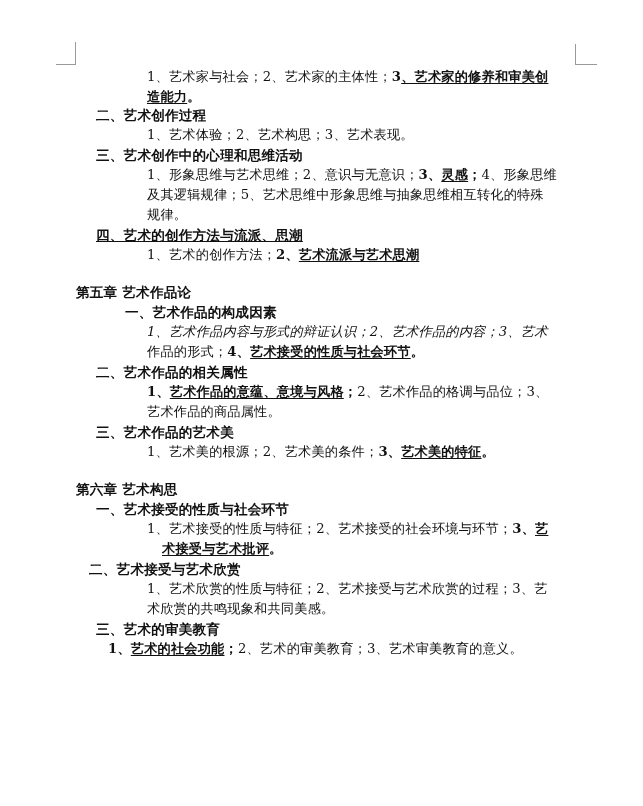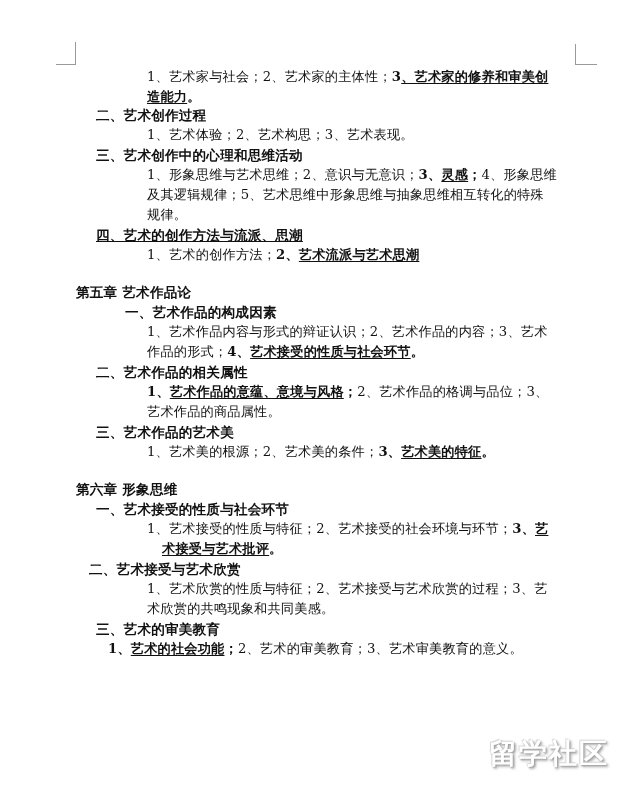--- a/index.html
+++ b/index.html
@@ -38,34 +38,33 @@
       <div class="line h-section" style="top: 105px; left: 96px;">二、艺术创作过程</div>
       <div class="line" style="top: 125px; left: 147px;"><span>1、艺术体验；2、艺术构思；3、艺术表现。</span></div>
       <div class="line h-section" style="top: 145px; left: 96px;">三、艺术创作中的心理和思维活动</div>
       <div class="line" style="top: 165px; left: 147px;"><span>1、形象思维与艺术思维；2、意识与无意识；</span><span class="b">3、</span><span class="b u">灵感</span><span class="b">；</span><span>4、形象思维</span></div>
       <div class="line" style="top: 185px; left: 147px;"><span>及其逻辑规律；5、艺术思维中形象思维与抽象思维相互转化的特殊</span></div>
       <div class="line" style="top: 205px; left: 147px;"><span>规律。</span></div>
       <div class="line h-section" style="top: 225px; left: 96px; text-decoration: underline;">四、艺术的创作方法与流派、思潮</div>
       <div class="line" style="top: 245px; left: 147px;"><span>1、艺术的创作方法；</span><span class="b">2、</span><span class="b u">艺术流派与艺术思潮</span></div>
       <div class="line h-chapter" style="top: 282px; left: 76px;">第五章  艺术作品论</div>
       <div class="line h-section" style="top: 302px; left: 108px; margin-left: 17px;">一、艺术作品的构成因素</div>
-      <div class="line" style="top: 322px; left: 147px;"><span>1、艺术作品内容与形式的辩证认识；2、艺术作品的内容；3、艺术</span></div>
+      <div class="line" style="top: 322px; left: 147px; font-style: italic;"><span>1、艺术作品内容与形式的辩证认识；2、艺术作品的内容；3、艺术</span></div>
       <div class="line" style="top: 342px; left: 147px;"><span>作品的形式；</span><span class="b">4、</span><span class="b u">艺术接受的性质与社会环节</span><span class="b">。</span></div>
       <div class="line h-section" style="top: 362px; left: 96px;">二、艺术作品的相关属性</div>
       <div class="line" style="top: 382px; left: 147px; text-align: center;"><span class="b">1、</span><span class="b u">艺术作品的意蕴、意境与风格</span><span class="b">；</span><span>2、艺术作品的格调与品位；3、</span></div>
       <div class="line" style="top: 402px; left: 147px;"><span>艺术作品的商品属性。</span></div>
       <div class="line h-section" style="top: 422px; left: 96px;">三、艺术作品的艺术美</div>
       <div class="line" style="top: 442px; left: 147px;"><span>1、艺术美的根源；2、艺术美的条件；</span><span class="b">3、</span><span class="b u">艺术美的特征</span><span class="b">。</span></div>
-      <div class="line h-chapter" style="top: 479px; left: 76px;">第六章  形象思维</div>
+      <div class="line h-chapter" style="top: 479px; left: 76px;">第六章  艺术构思</div>
       <div class="line h-section" style="top: 499px; left: 96px;">一、艺术接受的性质与社会环节</div>
       <div class="line" style="top: 519px; left: 147px;"><span>1、艺术接受的性质与特征；2、艺术接受的社会环境与环节；</span><span class="b">3、</span><span class="b u">艺</span></div>
       <div class="line" style="top: 539px; left: 162px;"><span class="b u">术接受与艺术批评</span><span class="b">。</span></div>
       <div class="line h-section" style="top: 559px; left: 89px;">二、艺术接受与艺术欣赏</div>
       <div class="line" style="top: 579px; left: 147px;"><span>1、艺术欣赏的性质与特征；2、艺术接受与艺术欣赏的过程；3、艺</span></div>
       <div class="line" style="top: 599px; left: 147px;"><span>术欣赏的共鸣现象和共同美感。</span></div>
       <div class="line h-section" style="top: 619px; left: 96px;">三、艺术的审美教育</div>
       <div class="line" style="top: 639px; left: 108px;"><span class="b">1、</span><span class="b u">艺术的社会功能</span><span class="b">；</span><span>2、艺术的审美教育；3、艺术审美教育的意义。</span></div>
     </div>
 
   <div class="watermark">
-    <div class="wm-title">留学社区</div>
   </div>
 </div>
 
 </body></html>

